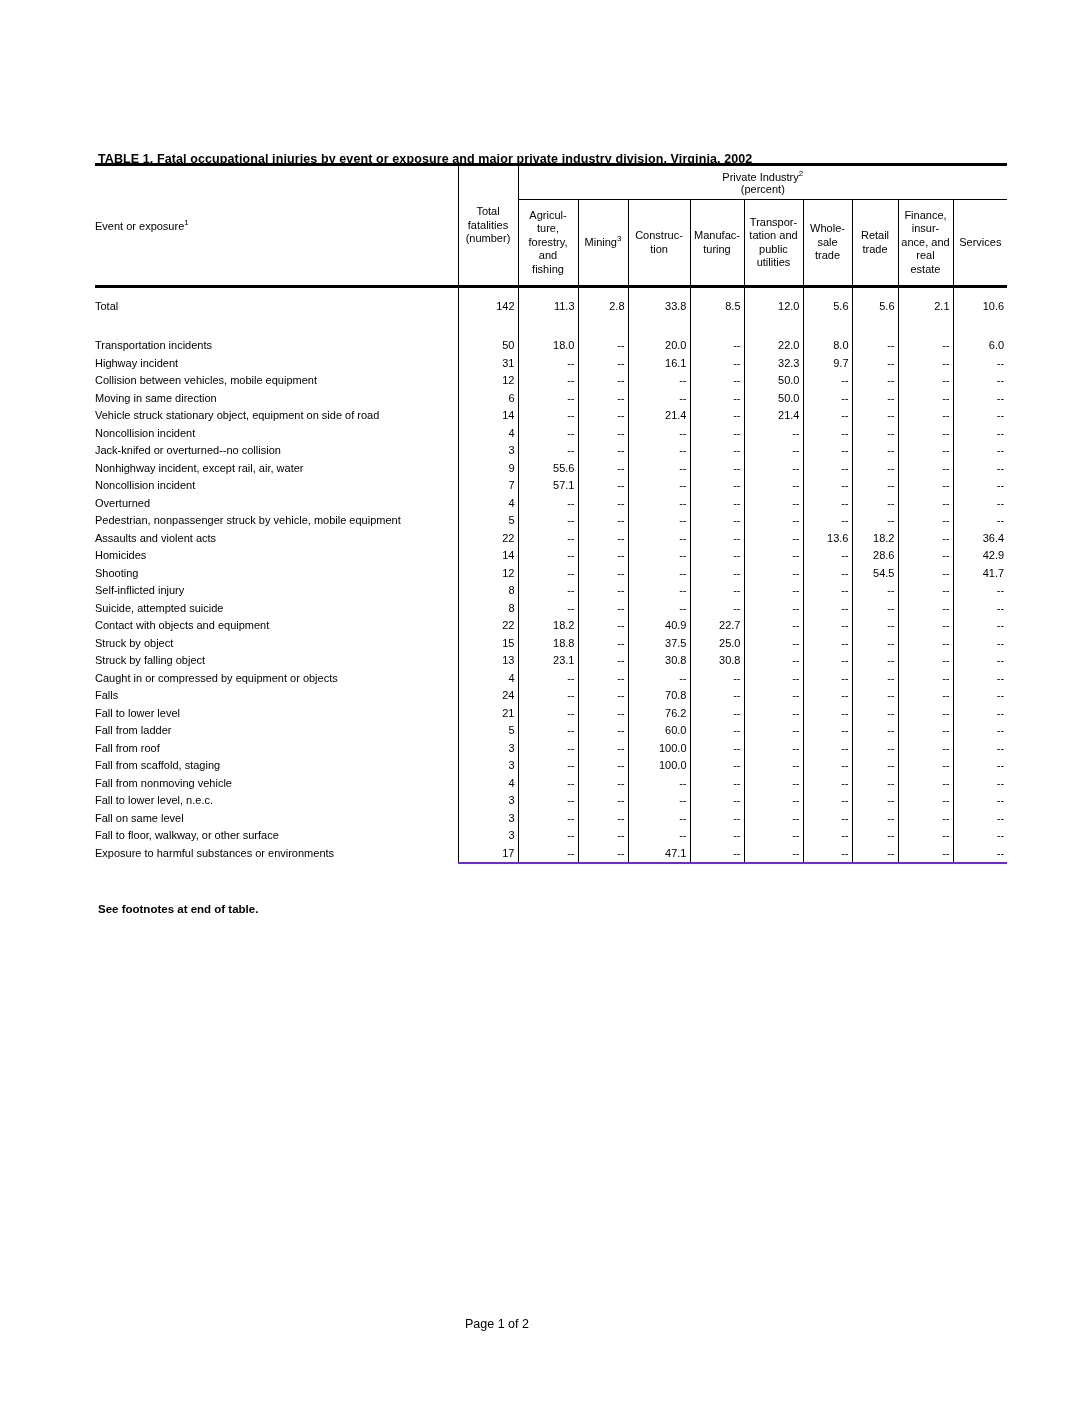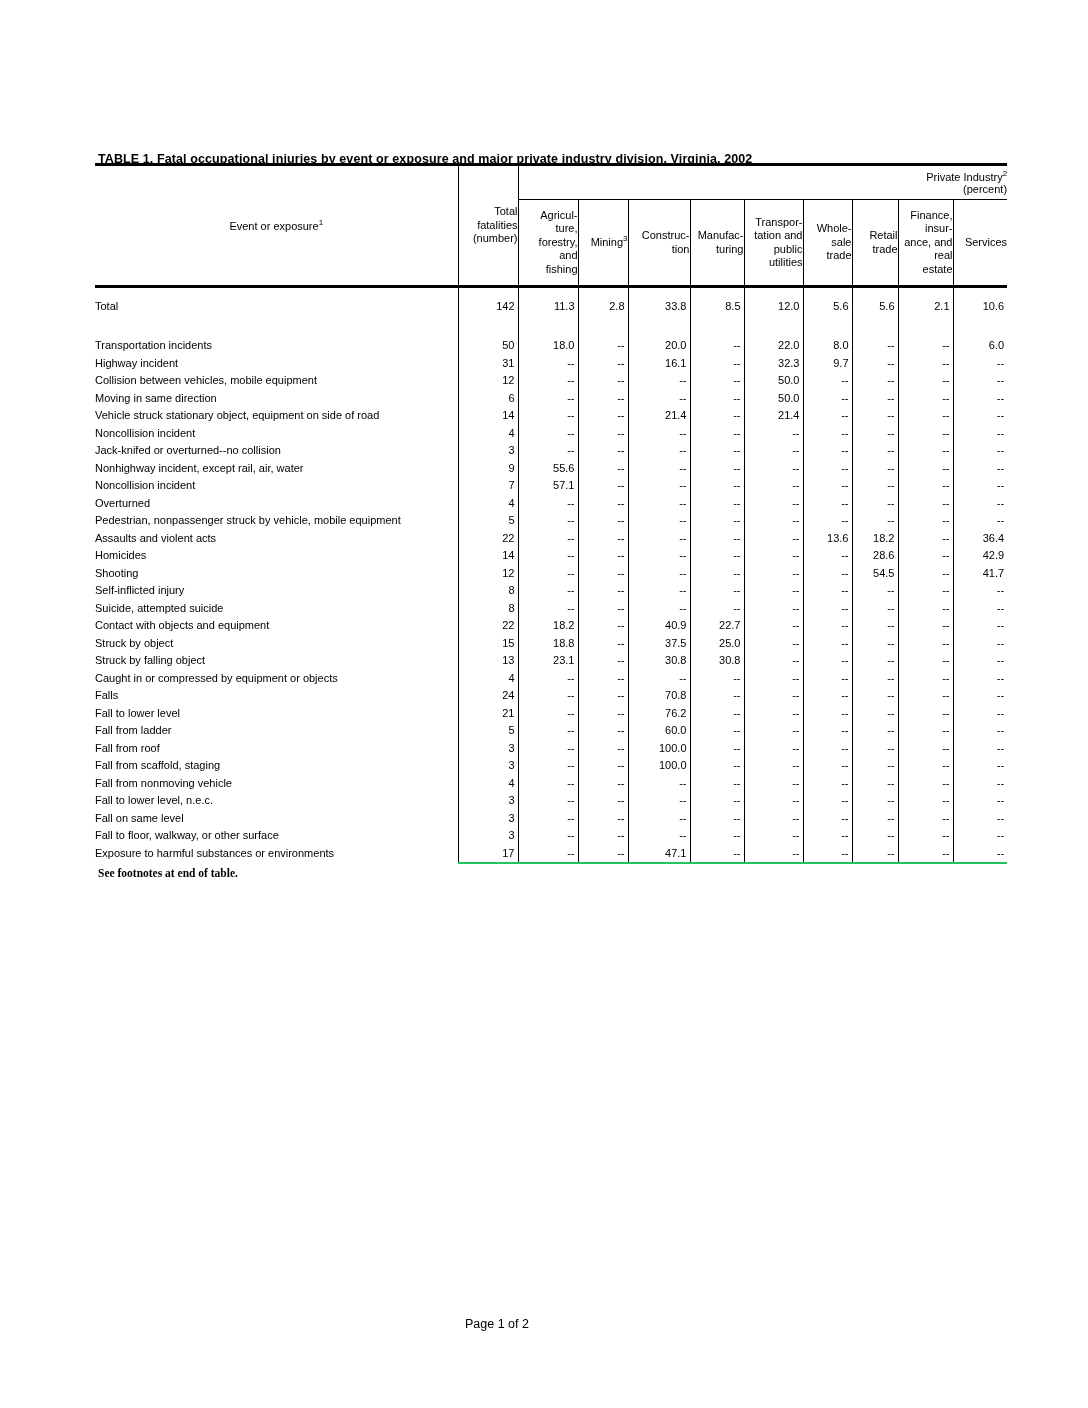--- a/index.html
+++ b/index.html
@@ -27,48 +27,47 @@
     left: 95px;
     top: 163px;
     width: 912px;
     border-collapse: collapse;
     table-layout: fixed;
     border-top: 3px solid #000;
   }
   .tbl th, .tbl td { padding: 0; font-weight: normal; font-size: 11px; }
   thead tr.r1 { height: 35px; }
   thead tr.r2 { height: 87px; }
-  th.event { text-align: center; vertical-align: middle; }
-  th.total, th.group, th.col { border-left: 1px solid #000; text-align: right; vertical-align: middle; }
+  th.event { text-align: left; vertical-align: middle; }
+  th.total, th.group, th.col { border-left: 1px solid #000; text-align: center; vertical-align: middle; }
   th.group { border-bottom: 1px solid #000; }
   .bb2 { border-bottom: 3px solid #000 !important; }
   .hl { white-space: pre-line; line-height: 13.5px; display: inline-block; }
   sup { font-size: 8px; vertical-align: super; line-height: 0; }
   tbody td { height: 17.5px; line-height: 17.5px; white-space: nowrap; overflow: hidden; }
   tbody td.val {
     border-left: 1px solid #000;
     text-align: right;
     padding-right: 3px;
   }
   tbody td.lab { text-align: left; }
   .i0 { padding-left: 3px; }
   .i1 { padding-left: 19px; }
   .i2 { padding-left: 31px; }
   .i3 { padding-left: 43px; margin-left: 16px; }
   .b  { font-weight: bold; }
   tr.first-row td { height: 31px; vertical-align: bottom; line-height: 26px; }
   tr.blank-row td { height: 18px; }
-  td.last { border-bottom: 2px solid #22c55e; }
+  td.last { border-bottom: 2px solid #6d28d9; }
   #footnote {
     position: absolute;
     left: 98px;
-    top: 867px;
+    top: 903px;
     font-size: 11.5px;
     font-weight: bold;
-    font-family: Liberation Serif, serif;
   }
   #page-label {
     position: absolute;
     left: 0;
     top: 1317px;
     width: 994px;
     text-align: center;
     font-size: 12.5px;
   }
   col.c-event    { width: 363px; }

